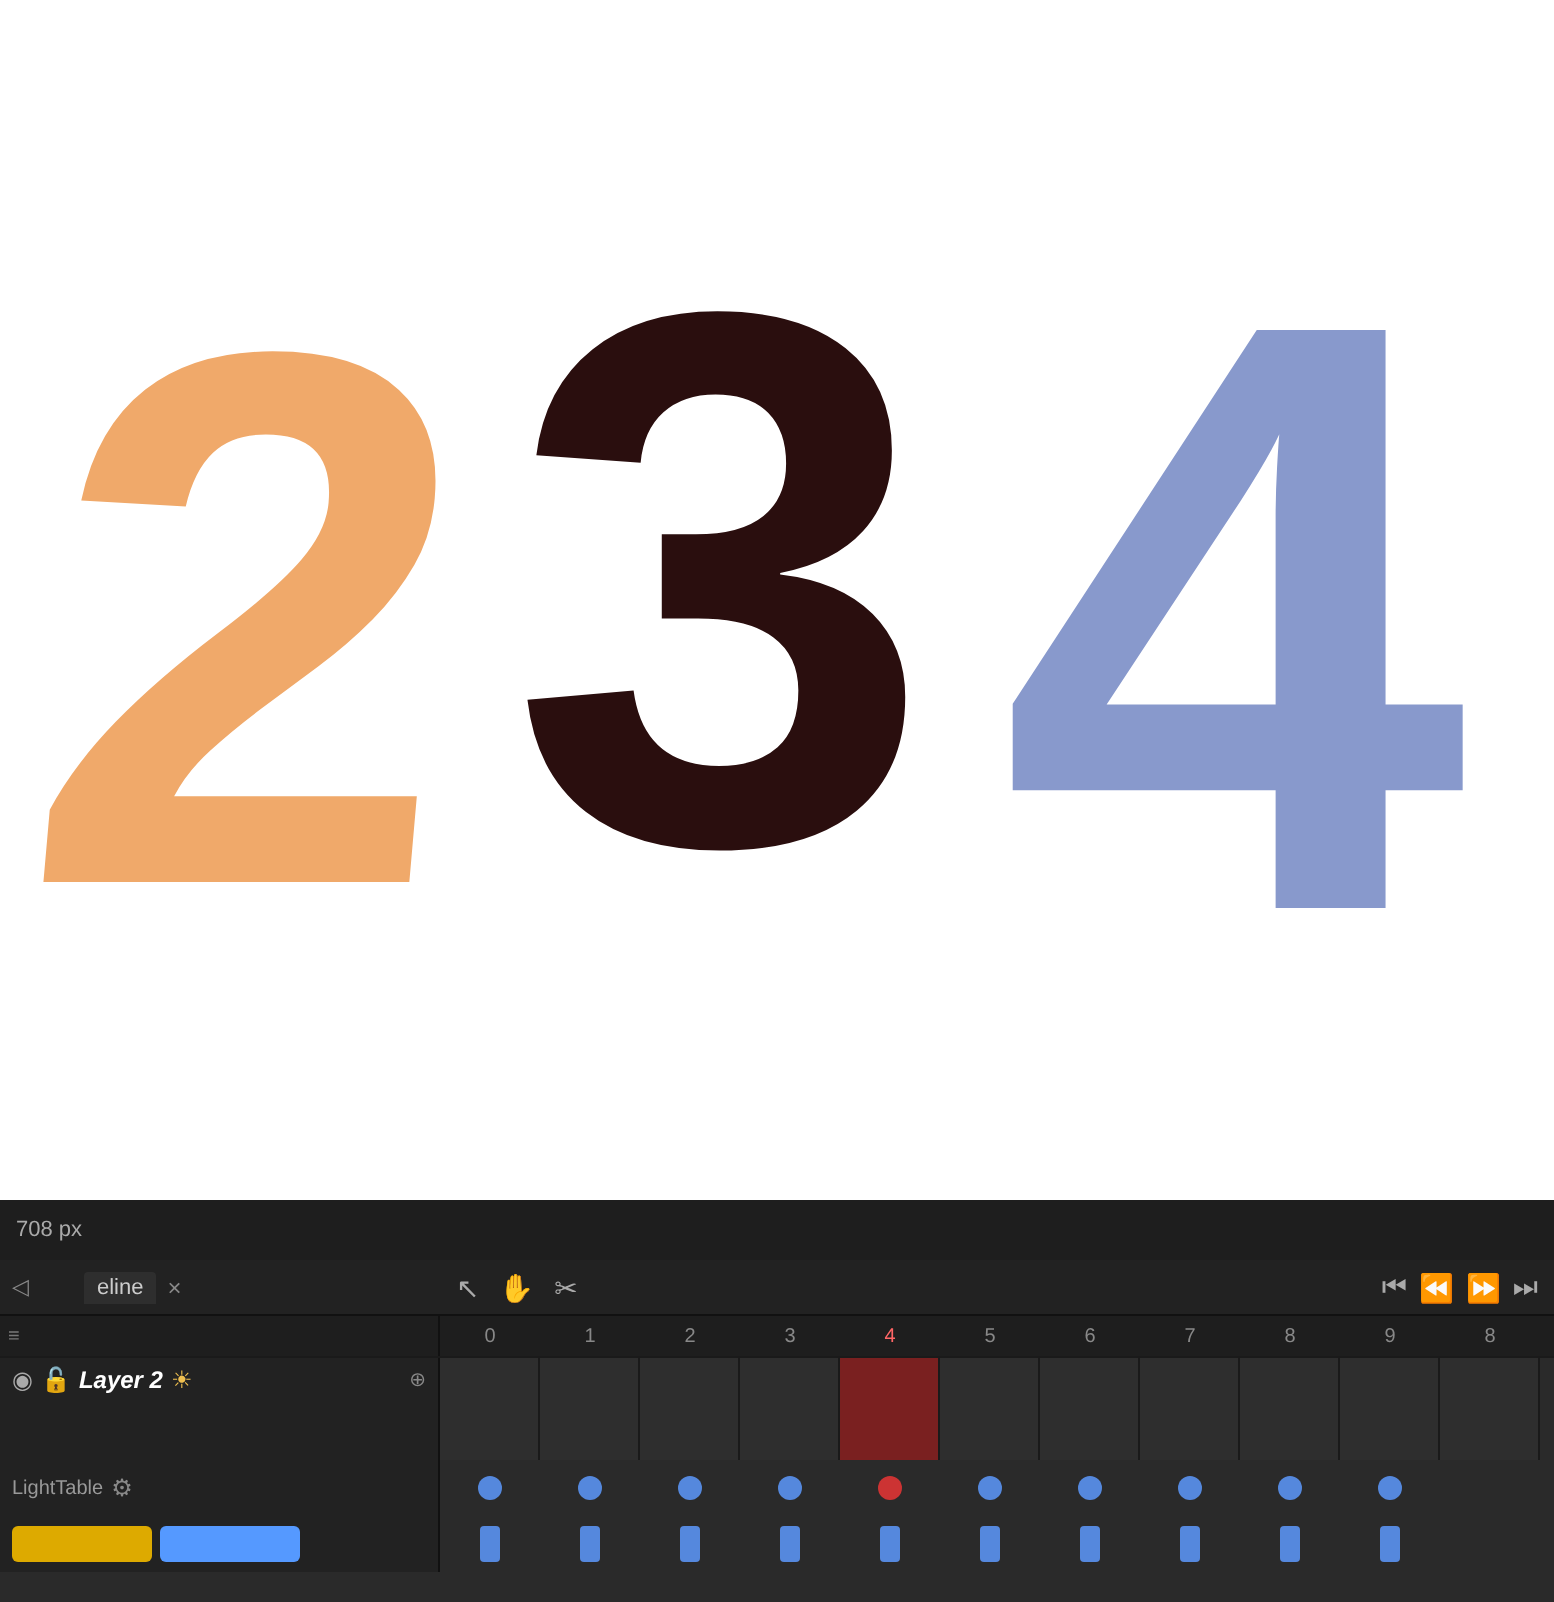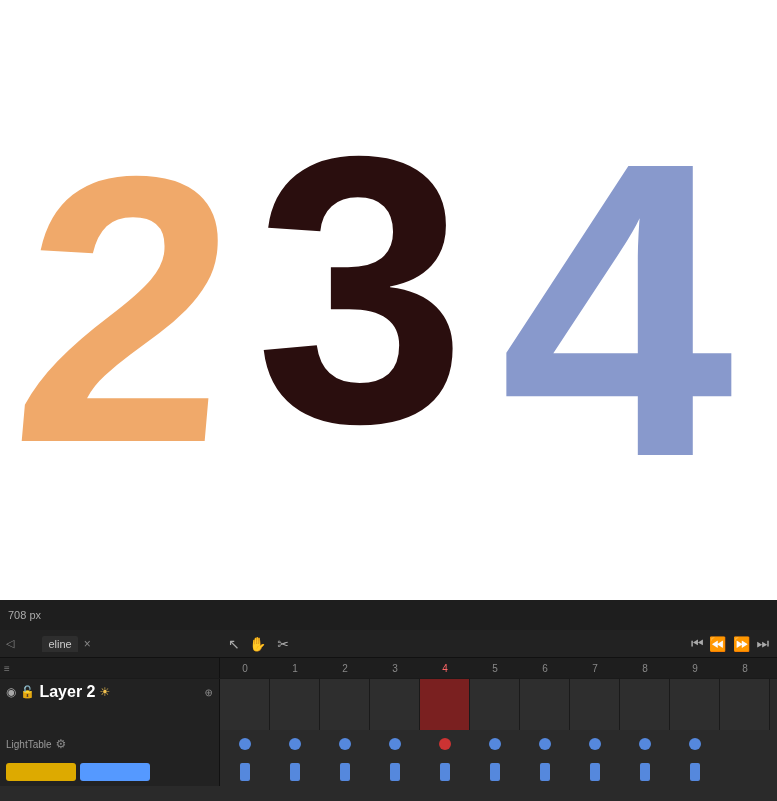--- a/index.html
+++ b/index.html
@@ -191,22 +191,23 @@
       gap: 4px;
     }
     #layer-name-row {
       display: flex;
       align-items: center;
       gap: 4px;
     }
     .layer-icon { color: #aaa; font-size: 12px; }
     #layer-name {
       color: #fff;
-      font-size: 16px;
+      font-size: 12px;
       font-weight: bold;
+      font-style: italic;
     }
     #layer-sun-icon { color: #f0c050; font-size: 12px; }
     #layer-controls-row {
       display: flex;
       align-items: center;
       gap: 4px;
     }
     #zoom-btn {
       background: #3a3a3a;
       border: 1px solid #555;

